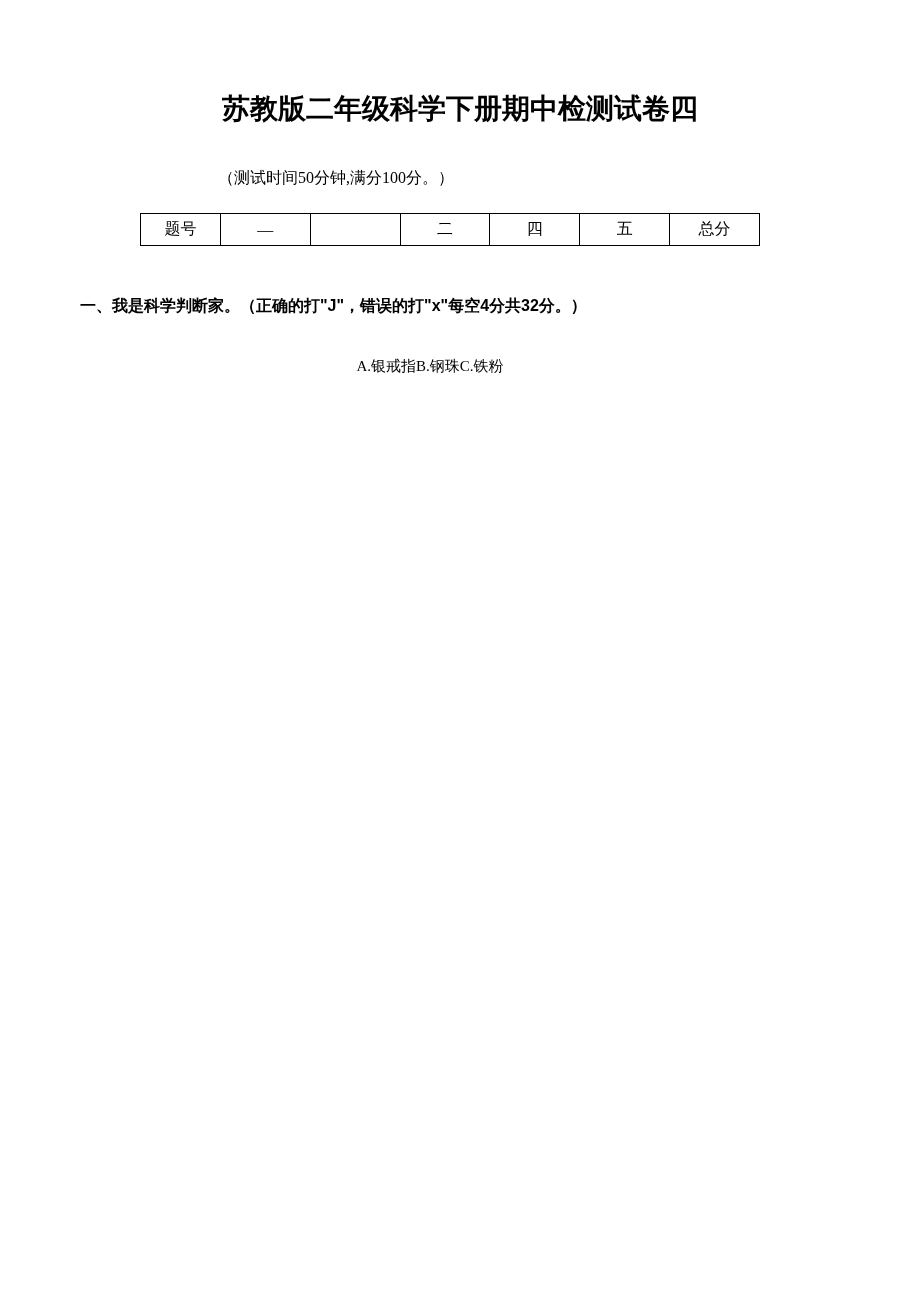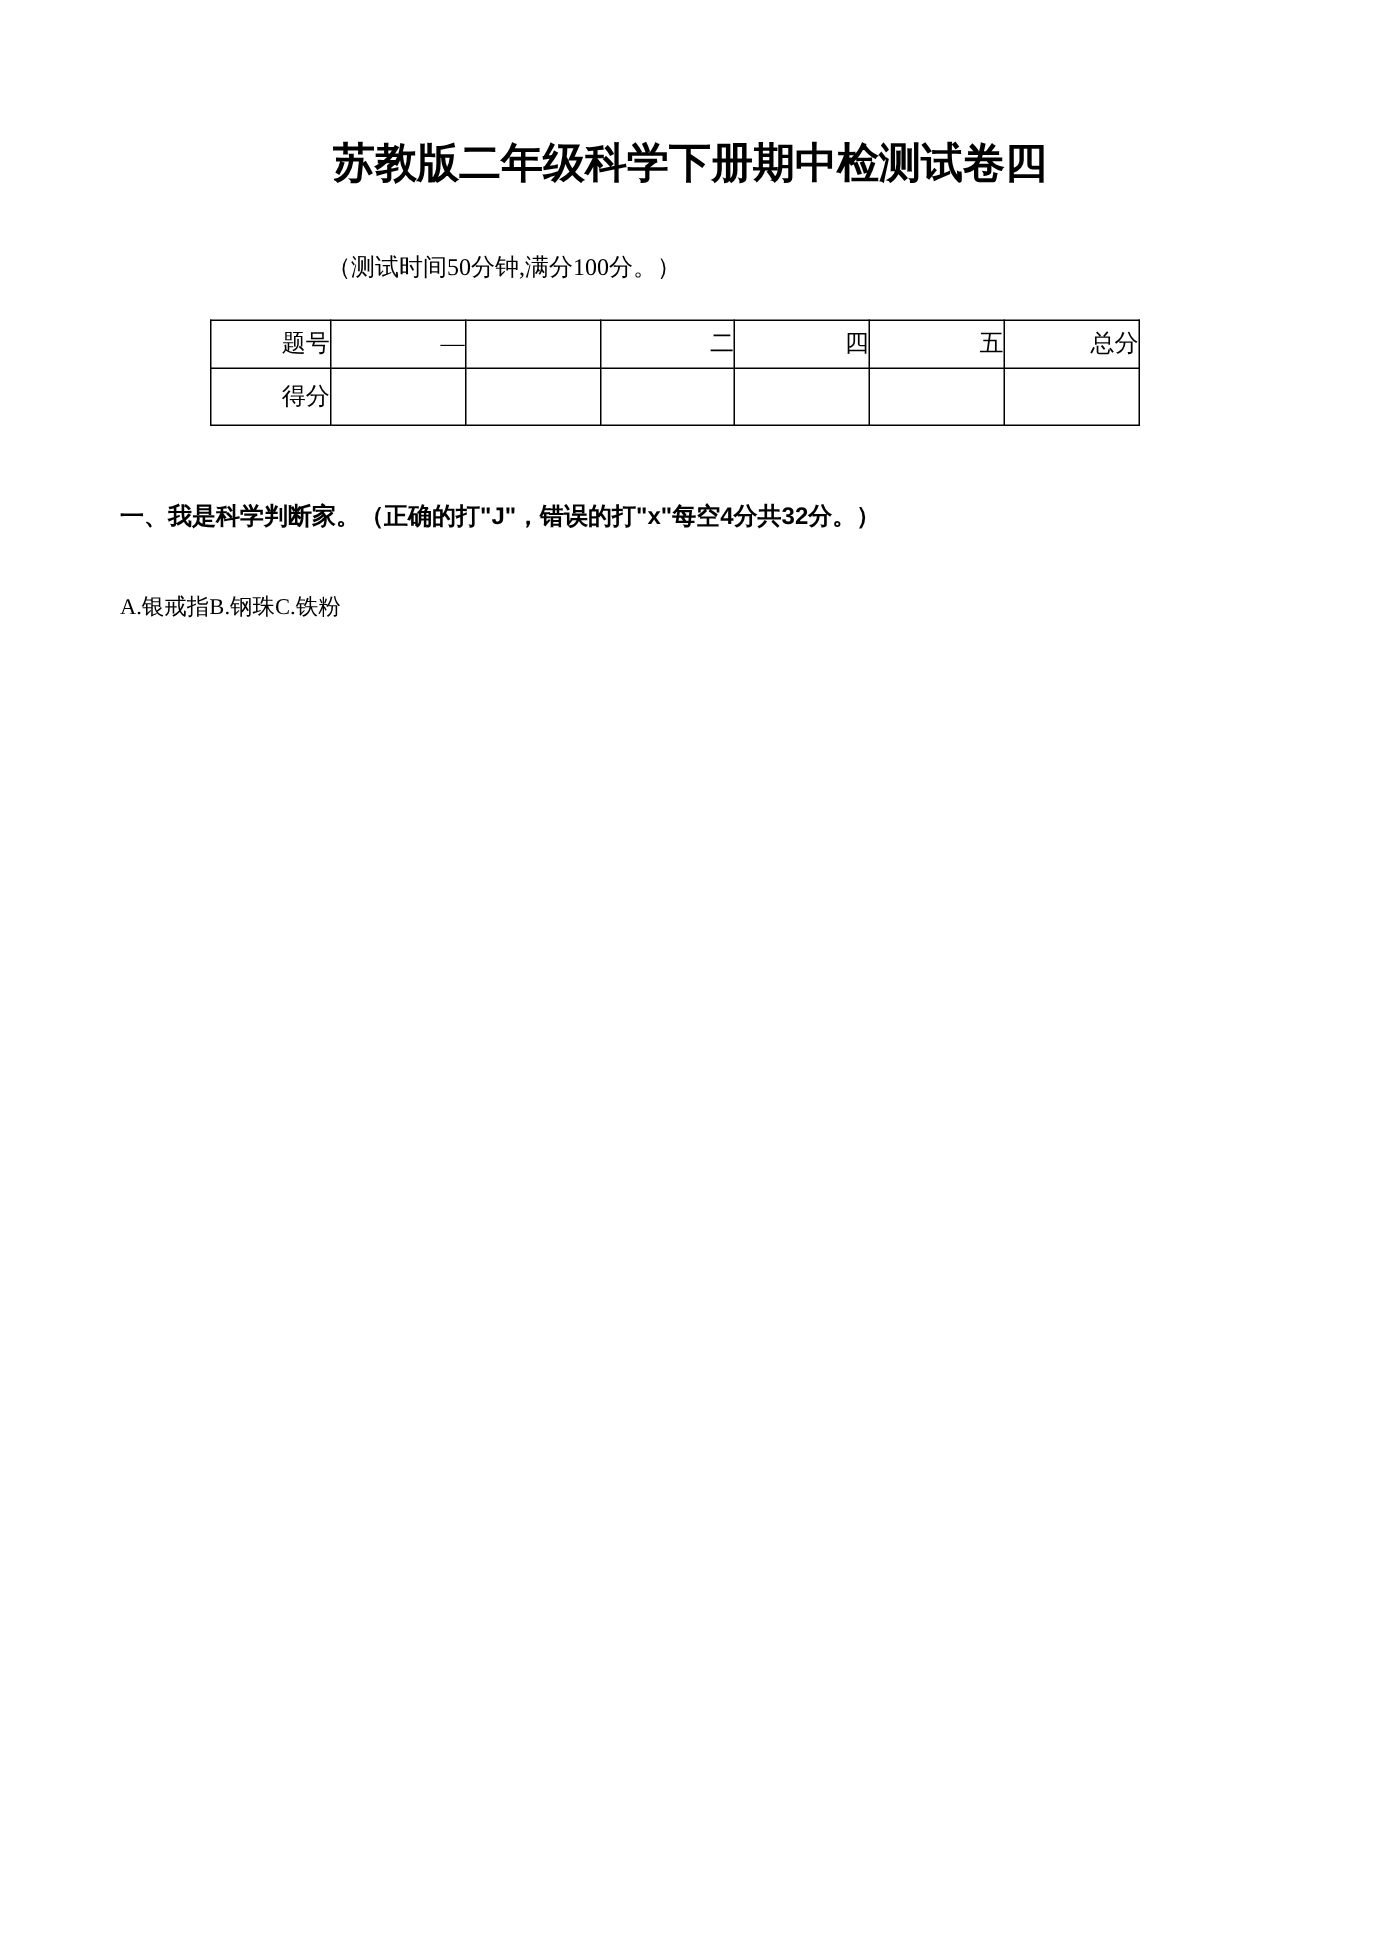--- a/index.html
+++ b/index.html
@@ -28,21 +28,21 @@
       margin-bottom: 24px;
     }
     .score-table {
       border-collapse: collapse;
       margin-left: 0;
       width: 620px;
       margin-bottom: 50px;
     }
     .score-table td {
       border: 1px solid #000000;
-      text-align: right;
+      text-align: center;
       vertical-align: middle;
       font-size: 16px;
       height: 32px;
     }
     .score-table tr:nth-child(2) td {
       height: 38px;
     }
     .col-label {
       width: 80px;
     }
@@ -52,47 +52,39 @@
     .section-heading {
       font-size: 16px;
       font-weight: bold;
       font-family: "SimHei", "黑体", sans-serif;
       margin-bottom: 40px;
       margin-left: -60px;
     }
     .question-line {
       font-size: 15px;
       margin-left: -60px;
+      text-align: center;
     }
   </style>
 </head>
 <body>
 
 <div class="title">苏教版二年级科学下册期中检测试卷四</div>
 
 <div class="subtitle">（测试时间50分钟,满分100分。）</div>
 
 <table class="score-table">
   <tbody>
       <tr>
     <td class="col-label">题号</td>
     <td class="col-num">—</td>
     <td class="col-num"></td>
     <td class="col-num">二</td>
     <td class="col-num">四</td>
     <td class="col-num">五</td>
     <td class="col-num">总分</td>
   </tr>
-  <tr>
-    <td class="col-label">得分</td>
-    <td class="col-num"></td>
-    <td class="col-num"></td>
-    <td class="col-num"></td>
-    <td class="col-num"></td>
-    <td class="col-num"></td>
-    <td class="col-num"></td>
-  </tr>
 </tbody>
   </table>
 
 <div class="section-heading">一、我是科学判断家。（正确的打"J"，错误的打"x"每空4分共32分。）</div>
 
 <div class="question-line">A.银戒指B.钢珠C.铁粉</div>
 
 </body></html>

